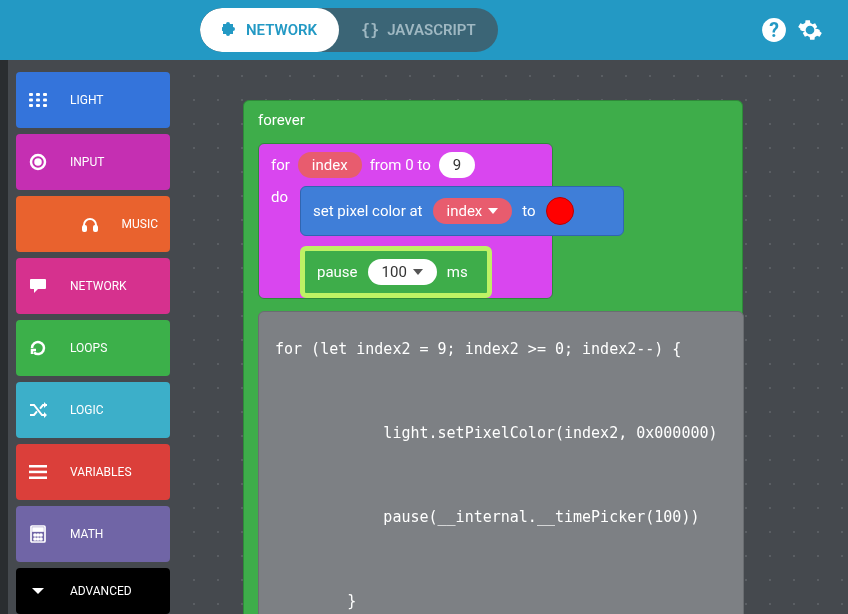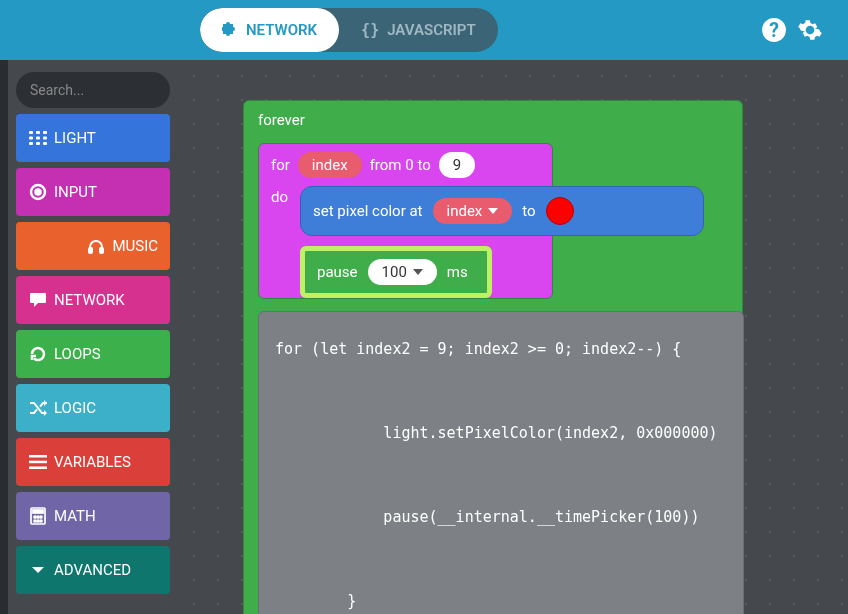--- a/index.html
+++ b/index.html
@@ -14,23 +14,23 @@
   .topbar-spacer { flex: 1; }
   .top-icon { color: #fff; width: 36px; height: 36px; display: flex; align-items: center; justify-content: center; cursor: pointer; }
 
   
   .main { display: flex; height: calc(100% - 60px); }
   .left-gutter { width: 8px; background: #2a2d30; }
   .sidebar { width: 170px; background: #45494e; padding: 12px 8px 0 8px; display: flex; flex-direction: column; gap: 6px; }
   .search-box { background: #2c2f33; border-radius: 20px; height: 36px; display: flex; align-items: center; padding: 0 14px; color: #888; }
   .search-input { flex: 1; background: none; border: none; outline: none; color: #ccc; font-size: 14px; }
   .search-input::placeholder { color: #888; }
-  .cat { height: 48px; border-radius: 4px; display: flex; align-items: center; padding: 0 12px; color: #fff; font-size: 15px; gap: 6px; cursor: pointer; }
+  .cat { height: 56px; border-radius: 4px; display: flex; align-items: center; padding: 0 12px; color: #fff; font-size: 12px; gap: 22px; cursor: pointer; }
   .cat-icon { width: 20px; height: 20px; display: flex; align-items: center; justify-content: center; }
-  .advanced { background: #0f766e; }
+  .advanced { background: #000000; }
 
   
   .workspace { flex: 1; background: #45494e; position: relative;
     background-image: radial-gradient(circle, #5a5e63 1px, transparent 1px);
     background-size: 24px 24px; background-position: 4px 4px; }
 
   .stack { position: absolute; left: 65px; top: 40px; }
 
   .blk { border-radius: 6px; color: #fff; font-family: "Consolas","Menlo",monospace; font-size: 15px; }
 
@@ -42,21 +42,21 @@
   .for-head { display: flex; align-items: center; gap: 8px; padding: 8px 12px; }
   .pill { border-radius: 16px; padding: 4px 14px; display: inline-flex; align-items: center; }
   .pill-index { background: #e85c6e; color: #fff; }
   .pill-index2 { background: #e85c6e; color: #fff; gap: 6px;}
   .pill-num { background: #fff; color: #333; min-width: 28px; justify-content: center; }
   .pill-100 { background: #fff; color: #333; gap: 6px; }
   .do-label { padding: 2px 12px 0 12px; display: inline-block; vertical-align: top; }
 
   .inner-stack { display: inline-block; width: 390px; }
 
-  .setpixel { background: #3f7ed8; border: 1px solid #3165b0; border-radius: 12px; padding: 10px 12px; display: flex; align-items: center; gap: 10px; width: 404px; }
+  .setpixel { background: #3f7ed8; border: 1px solid #3165b0; border-radius: 6px; padding: 10px 12px; display: flex; align-items: center; gap: 10px; width: 324px; }
   .color-chip { width: 28px; height: 28px; border-radius: 50%; background: #f00; border: 1px solid #b00; }
 
   .pause { background: #3ead4a; border: 5px solid #bef264; border-radius: 6px; padding: 8px 12px; display: flex; align-items: center; gap: 10px; width: 192px; margin-top: 10px; }
 
   .greyblock { background: #7d8084; border: 1px solid #6a6d71; border-radius: 6px; width: 486px; margin-top: 12px; padding: 16px 16px 22px 16px; color: #fff; font-family: "Consolas","Menlo",monospace; font-size: 15px; line-height: 2.8; white-space: pre; }
 
   .caret-down { width: 0; height: 0; border-left: 5px solid transparent; border-right: 5px solid transparent; border-top: 6px solid currentColor; display: inline-block; }
 
   svg { display: block; }
 </style>
@@ -88,29 +88,20 @@
   <div class="top-icon">
     <svg width="26" height="26" viewBox="0 0 24 24" fill="#fff">
         <path d="M12 8a4 4 0 1 0 0 8 4 4 0 0 0 0-8zm9 4a7 7 0 0 1-.1 1.2l2 1.6-2 3.4-2.4-1a7 7 0 0 1-2 1.2l-.4 2.6h-4l-.4-2.6a7 7 0 0 1-2-1.2l-2.4 1-2-3.4 2-1.6A7 7 0 0 1 3 12a7 7 0 0 1 .1-1.2l-2-1.6 2-3.4 2.4 1a7 7 0 0 1 2-1.2L7.9 3h4l.4 2.6a7 7 0 0 1 2 1.2l2.4-1 2 3.4-2 1.6A7 7 0 0 1 21 12z"></path>
       </svg>
   </div>
 </div>
 
 <div class="main">
   <div class="left-gutter"></div>
   <div class="sidebar">
-    <div class="search-box">
-      <input class="search-input" placeholder="Search..." style="">
-      <span>
-        <svg width="15" height="15" viewBox="0 0 16 16" fill="none" stroke="#888" stroke-width="2">
-            <circle cx="7" cy="7" r="5"></circle>
-            <line x1="11" y1="11" x2="15" y2="15"></line>
-          </svg>
-      </span>
-    </div>
 
     <div id="cats">
         <div class="cat" style="background: rgb(52, 116, 219); margin-bottom: 6px;">
           <span class="cat-icon">
             <svg width="18" height="14" viewBox="0 0 18 14" fill="#fff">
               <rect x="0" y="0" width="4" height="3" rx="1"></rect>
               <rect x="7" y="0" width="4" height="3" rx="1"></rect>
               <rect x="14" y="0" width="4" height="3" rx="1"></rect>
               <rect x="0" y="5.5" width="4" height="3" rx="1"></rect>
               <rect x="7" y="5.5" width="4" height="3" rx="1"></rect>

